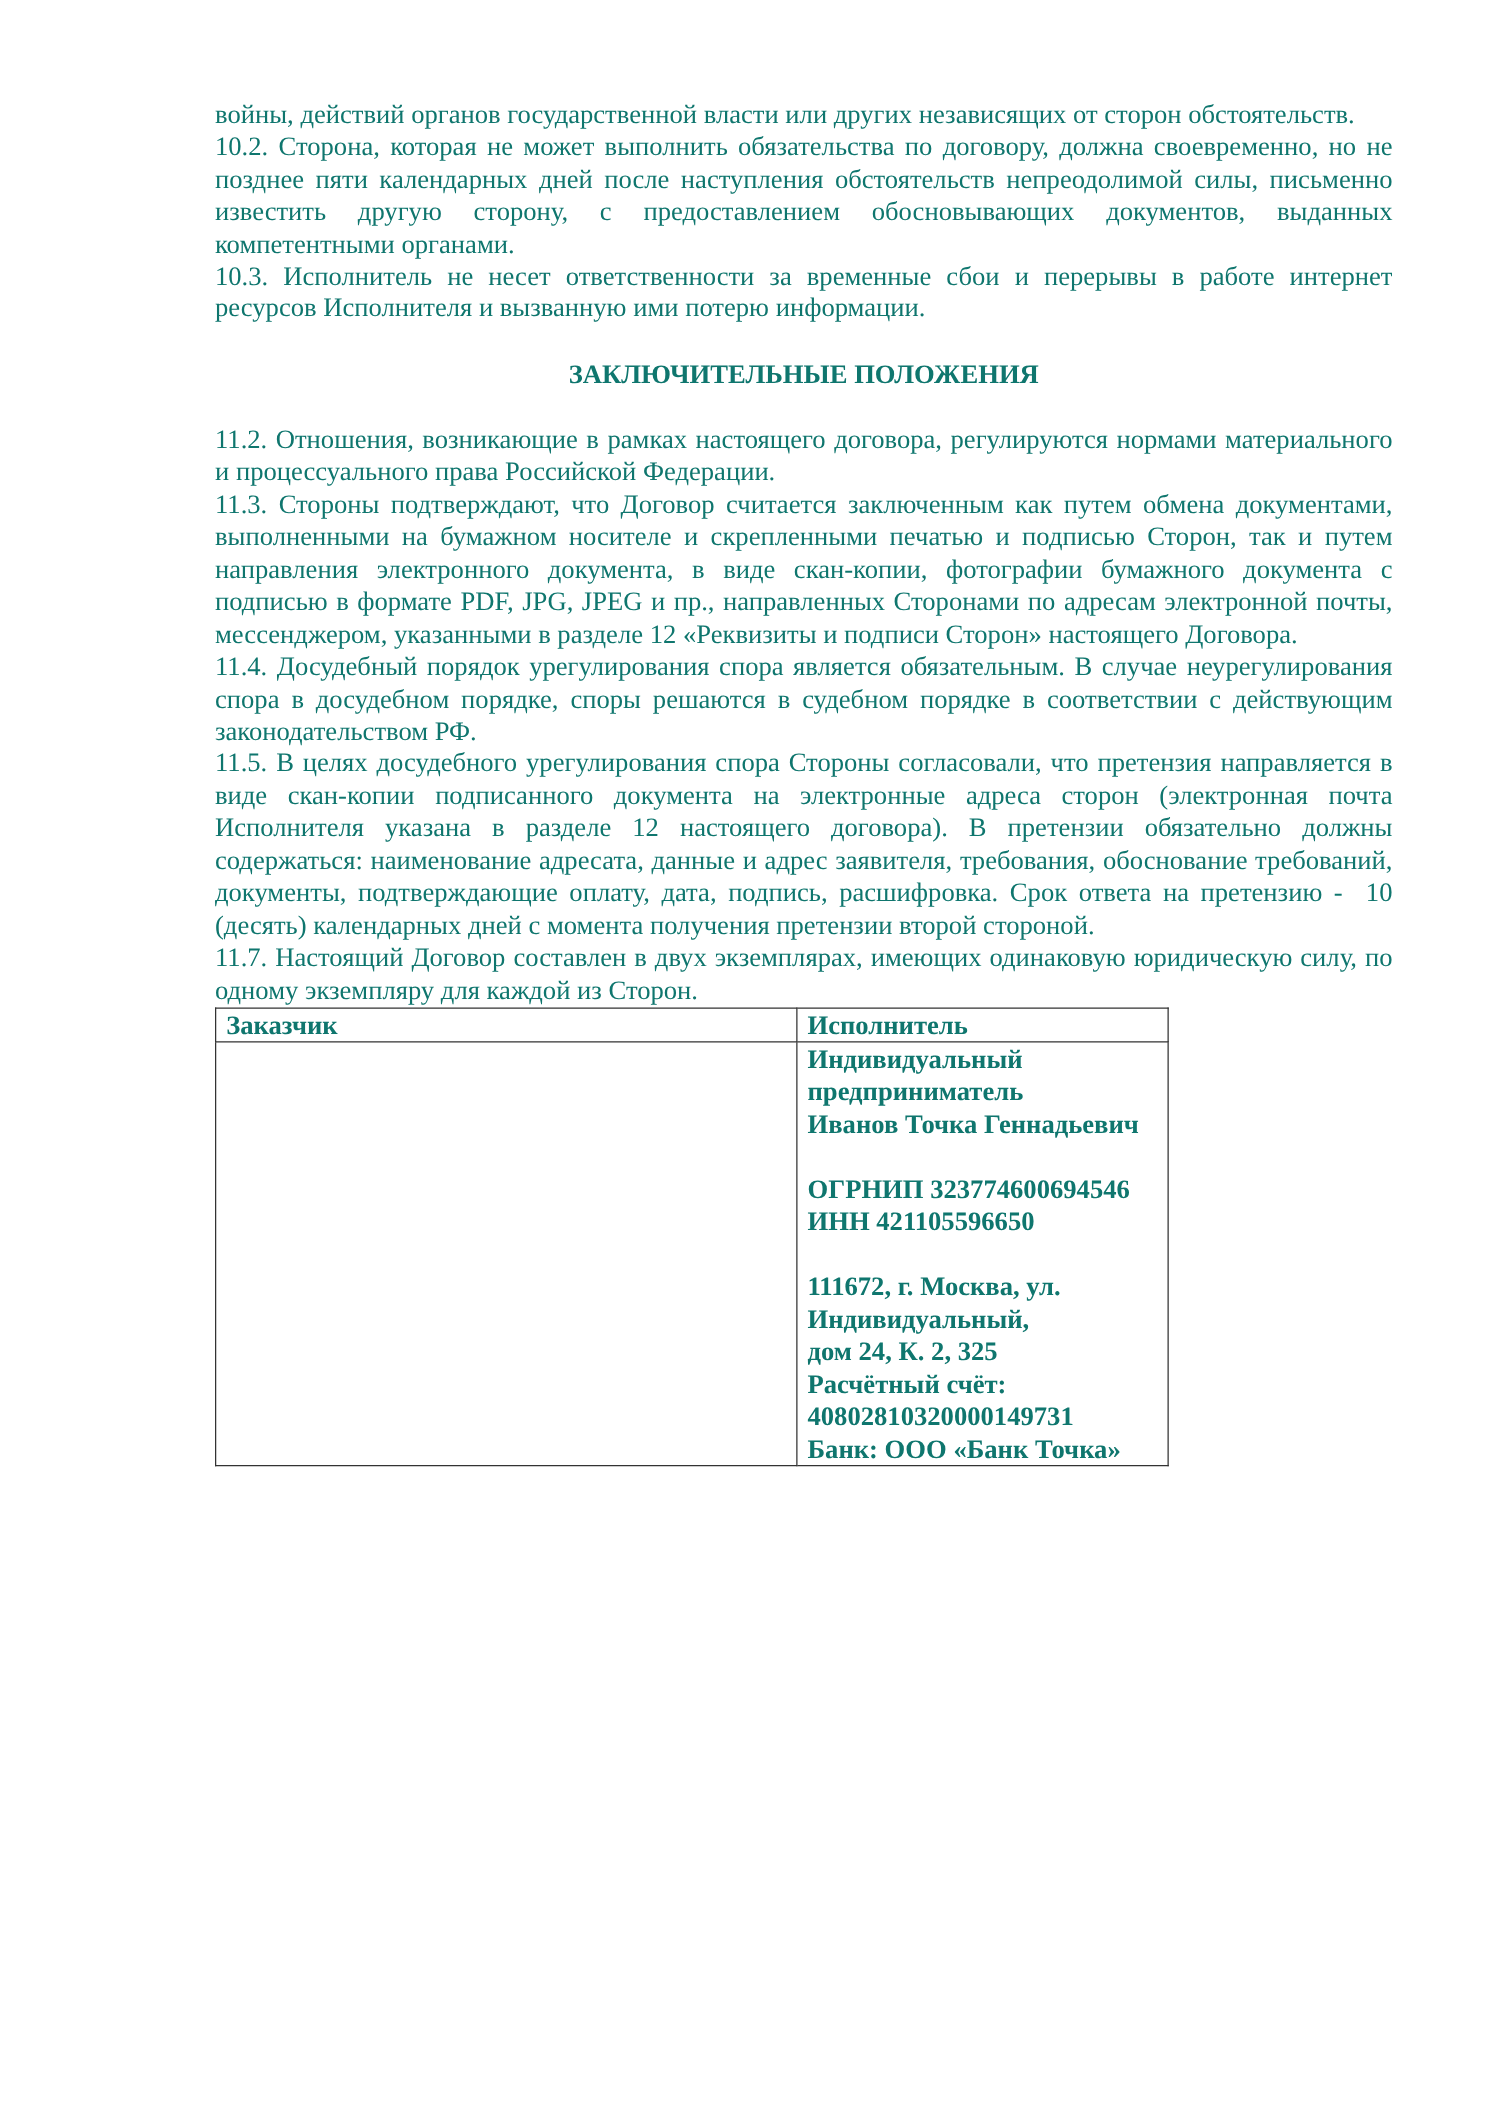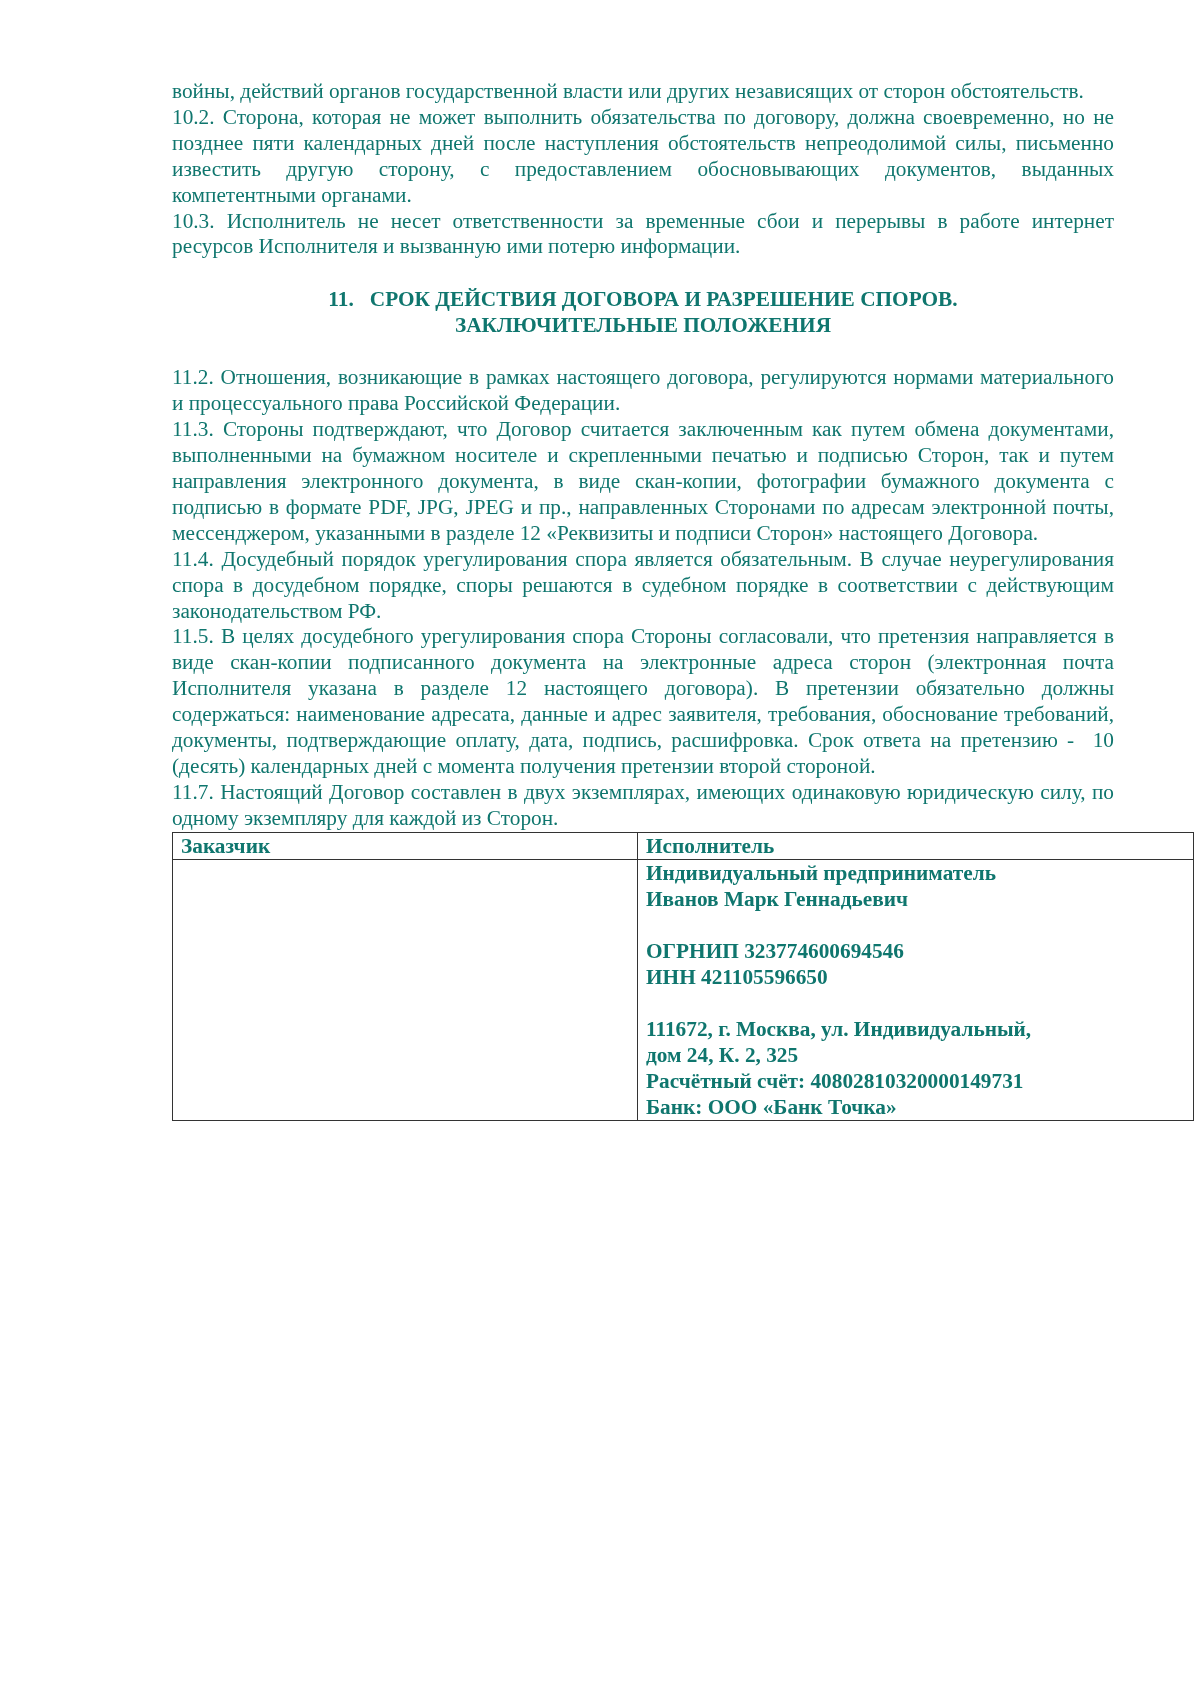--- a/index.html
+++ b/index.html
@@ -10,60 +10,59 @@
     color: #0f766e;
   }
   .para { text-align: justify; margin: 0; }
   .heading {
     font-weight: bold; text-align: center; margin: 0;
     font-size: 21.3px; line-height: 26px;
   }
   .h11 { margin-top: 26px; margin-bottom: 27px; }
   .h12 { margin-top: 29px; margin-bottom: 41px; }
   table.req {
-    width: 1022px; border-collapse: collapse; font-weight: bold;
+    width: 763px; border-collapse: collapse; font-weight: bold;
     font-size: 21.3px; line-height: 26px;
   }
   table.req td {
     border: 1.5px solid #333; vertical-align: top; padding: 0 8px;
   }
   table.req td.col-left { width: 448px; }
   .blank { height: 26px; }
 </style>
 </head>
 <body>
 
 <div class="page">
   <p class="para">войны, действий органов государственной власти или других независящих от сторон обстоятельств.</p>
   <p class="para">10.2. Сторона, которая не может выполнить обязательства по договору, должна своевременно, но не позднее пяти календарных дней после наступления обстоятельств непреодолимой силы, письменно известить другую сторону, с предоставлением обосновывающих документов, выданных компетентными органами.</p>
   <p class="para">10.3. Исполнитель не несет ответственности за временные сбои и перерывы в работе интернет ресурсов Исполнителя и вызванную ими потерю информации.</p>
 
   <div class="heading h11">
-    <div style="white-space:pre;">11.   СРОК ДЕЙСТВИЯ ДОГОВОРА И РАЗРЕШЕНИЕ СПОРОВ.</div>
     <div>ЗАКЛЮЧИТЕЛЬНЫЕ ПОЛОЖЕНИЯ</div>
   </div>
 
   <p class="para">11.2. Отношения, возникающие в рамках настоящего договора, регулируются нормами материального и процессуального права Российской Федерации.</p>
   <p class="para">11.3. Стороны подтверждают, что Договор считается заключенным как путем обмена документами, выполненными на бумажном носителе и скрепленными печатью и подписью Сторон, так и путем направления электронного документа, в виде скан-копии, фотографии бумажного документа с подписью в формате PDF, JPG, JPEG и пр., направленных Сторонами по адресам электронной почты, мессенджером, указанными в разделе 12 «Реквизиты и подписи Сторон» настоящего Договора.</p>
   <p class="para">11.4. Досудебный порядок урегулирования спора является обязательным. В случае неурегулирования спора в досудебном порядке, споры решаются в судебном порядке в соответствии с действующим законодательством РФ.</p>
   <p class="para" style="white-space:pre-wrap;">11.5. В целях досудебного урегулирования спора Стороны согласовали, что претензия направляется в виде скан-копии подписанного документа на электронные адреса сторон (электронная почта Исполнителя указана в разделе 12 настоящего договора). В претензии обязательно должны содержаться: наименование адресата, данные и адрес заявителя, требования, обоснование требований, документы, подтверждающие оплату, дата, подпись, расшифровка. Срок ответа на претензию -  10 (десять) календарных дней с момента получения претензии второй стороной.</p>
   <p class="para">11.7. Настоящий Договор составлен в двух экземплярах, имеющих одинаковую юридическую силу, по одному экземпляру для каждой из Сторон.</p>
 
 
   <table class="req">
     <tbody>
         <tr>
       <td class="col-left">Заказчик</td>
       <td>Исполнитель</td>
     </tr>
     <tr>
       <td class="col-left"></td>
       <td>
         <div>Индивидуальный предприниматель</div>
-        <div>Иванов Марк Геннадьевич</div>
+        <div>Иванов Точка Геннадьевич</div>
         <div class="blank"></div>
         <div>ОГРНИП 323774600694546</div>
         <div>ИНН 421105596650</div>
         <div class="blank"></div>
         <div>111672, г. Москва, ул. Индивидуальный,</div>
         <div>дом 24, К. 2, 325</div>
         <div>Расчётный счёт: 40802810320000149731</div>
         <div>Банк: ООО «Банк Точка»</div>
       </td>
     </tr>

